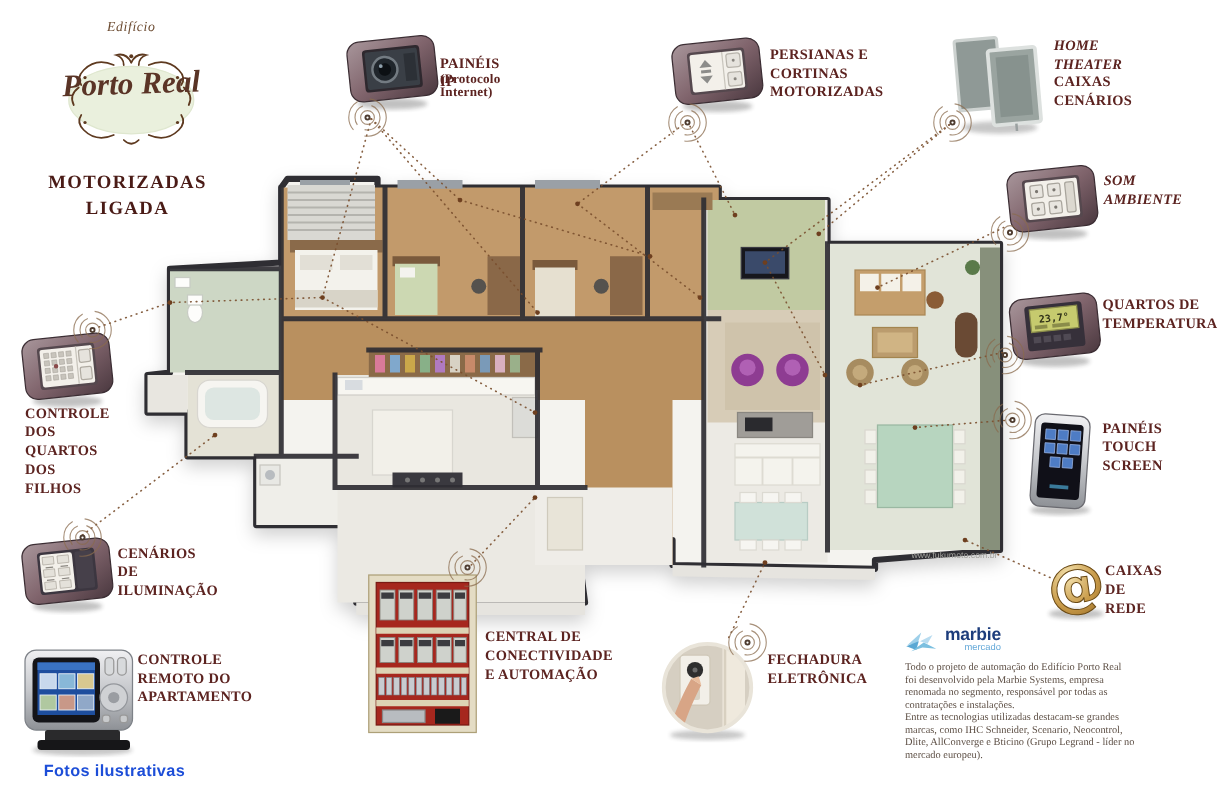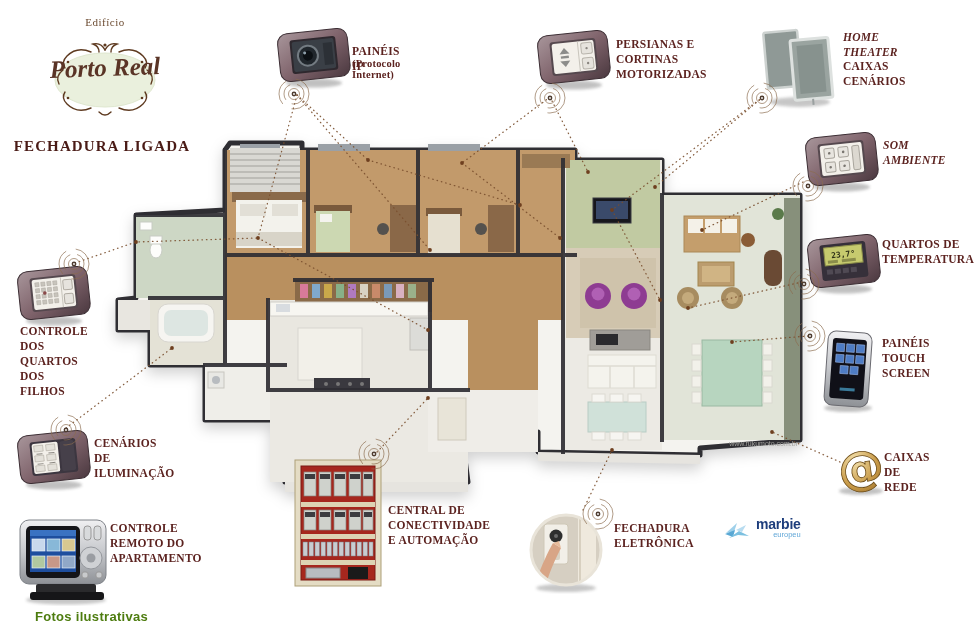--- a/index.html
+++ b/index.html
@@ -2,26 +2,26 @@
 <html><head>
 <meta charset="utf-8">
 <style>
   html,body{margin:0;padding:0;background:#fff;}
   body{width:976px;height:631px;overflow:hidden;font-family:"Liberation Serif",serif;}
   .canvas{position:relative;width:976px;height:631px;background:#fff;}
   .abs{position:absolute;}
   .lbl{font-weight:bold;color:#5c2320;font-size:11.5px;line-height:1.3;letter-spacing:.25px;white-space:pre-line;}
   .sub{font-weight:bold;color:#5c2320;font-size:10.5px;letter-spacing:.2px;}
   .tagline{width:180px;text-align:center;color:#4a1b16;font-weight:bold;font-size:15px;letter-spacing:1.1px;line-height:1.4;}
-  .edificio{width:150px;text-align:center;color:#6b4a30;font-size:11px;letter-spacing:.5px;}
+  .edificio{width:150px;text-align:center;font-style:italic;color:#6b4a30;font-size:11px;letter-spacing:.5px;}
   .logoname{width:160px;text-align:center;font-style:italic;font-weight:bold;color:#5a3426;font-size:25px;transform:rotate(-2deg);}
-  .marbie-name{font-family:"Liberation Sans",sans-serif;font-weight:bold;color:#1d3d7c;font-size:14px;letter-spacing:-.2px;line-height:1;margin-top:17px;}
+  .marbie-name{font-family:"Liberation Sans",sans-serif;font-weight:bold;color:#1d3d7c;font-size:14px;letter-spacing:-.2px;line-height:1;}
   .marbie-sub{font-family:"Liberation Sans",sans-serif;color:#63a8d8;font-size:7.5px;line-height:1;text-align:right;}
   .marbie-p{color:#5e5046;font-size:8.3px;line-height:1.22;white-space:pre-line;width:250px;}
-  .footnote{font-family:"Liberation Sans",sans-serif;font-weight:bold;color:#4d7c0f;font-size:13px;letter-spacing:.3px;padding-left:31px;}
+  .footnote{font-family:"Liberation Sans",sans-serif;font-weight:bold;color:#1d4ed8;font-size:13px;letter-spacing:.3px;padding-left:31px;}
   svg{display:block;}
   .web{pointer-events:none;}
 </style>
 </head>
 <body>
 
 <div class="canvas">
 
   <svg width="0" height="0" class="abs" aria-hidden="true">
     <defs>
@@ -250,21 +250,21 @@
       <circle cx="80" cy="17" r="1.6" fill="#5e3a20"></circle>
         <circle cx="43" cy="34" r="1.3" fill="#5e3a20"></circle>
         <circle cx="117" cy="34" r="1.3" fill="#5e3a20"></circle>
       <circle cx="43" cy="70" r="1.3" fill="#5e3a20"></circle>
         <circle cx="117" cy="70" r="1.3" fill="#5e3a20"></circle>
     </svg>
     <div class="logoname abs" style="left:0;top:38px;">Porto Real</div>
   </div>
 
   <div class="abs tagline" style="left:12px;top:136px;">
-    <div>FECHADURA LIGADA</div>
+    <div>MOTORIZADAS LIGADA</div>
   </div>
 
   <div class="abs" style="left:0;top:0;">
     <svg class="abs" style="left:272px;top:24px" width="84" height="66">
       <ellipse cx="42" cy="59" rx="28" ry="4.5" fill="#222" opacity=".28" filter="url(#bl)"></ellipse>
       <g transform="rotate(-6 42 32)">
         <rect x="7" y="7" width="70" height="48" rx="10" fill="url(#bz)" stroke="#3c2e34"></rect>
         <rect x="19" y="14" width="46" height="34" rx="3" fill="#2e282e"></rect>
         <rect x="21" y="16" width="42" height="30" rx="2" fill="#3a3f46"></rect>
         <circle cx="36" cy="31" r="10" fill="#20262c" stroke="#737b82" stroke-width="2"></circle>
@@ -588,20 +588,28 @@
   <div class="abs" style="left:724px;top:500px;width:252px;">
     <div style="display:flex;align-items:flex-end;gap:4px;">
       <svg width="28" height="18" viewBox="0 0 28 18">
         <path d="M2,12 L13,2 L10,11 Z" fill="#9ed0ea"></path>
         <path d="M1,13 L11,9 L9,16 Z" fill="#5aa8d4"></path>
         <path d="M5,17 L15,10 L25,15 L14,14 Z" fill="#7cc0e0"></path>
         <path d="M12,9 L22,4 L18,11 Z" fill="#b8dcf0"></path>
       </svg>
       <div>
         <div class="marbie-name">marbie</div>
-        <div class="marbie-sub">europeu</div>
+        <div class="marbie-sub">mercado</div>
       </div>
     </div>
+    <div class="marbie-p" style="margin-top:7px;">Todo o projeto de automação do Edifício Porto Real
+foi desenvolvido pela Marbie Systems, empresa
+renomada no segmento, responsável por todas as
+contratações e instalações.</div>
+    <div class="marbie-p">Entre as tecnologias utilizadas destacam-se grandes
+marcas, como IHC Schneider, Scenario, Neocontrol,
+Dlite, AllConverge e Bticino (Grupo Legrand - líder no
+mercado europeu).</div>
   </div>
 
   <div class="abs footnote" style="left:4px;top:609px;">Fotos ilustrativas</div>
 
 </div>
 
 </body></html>

